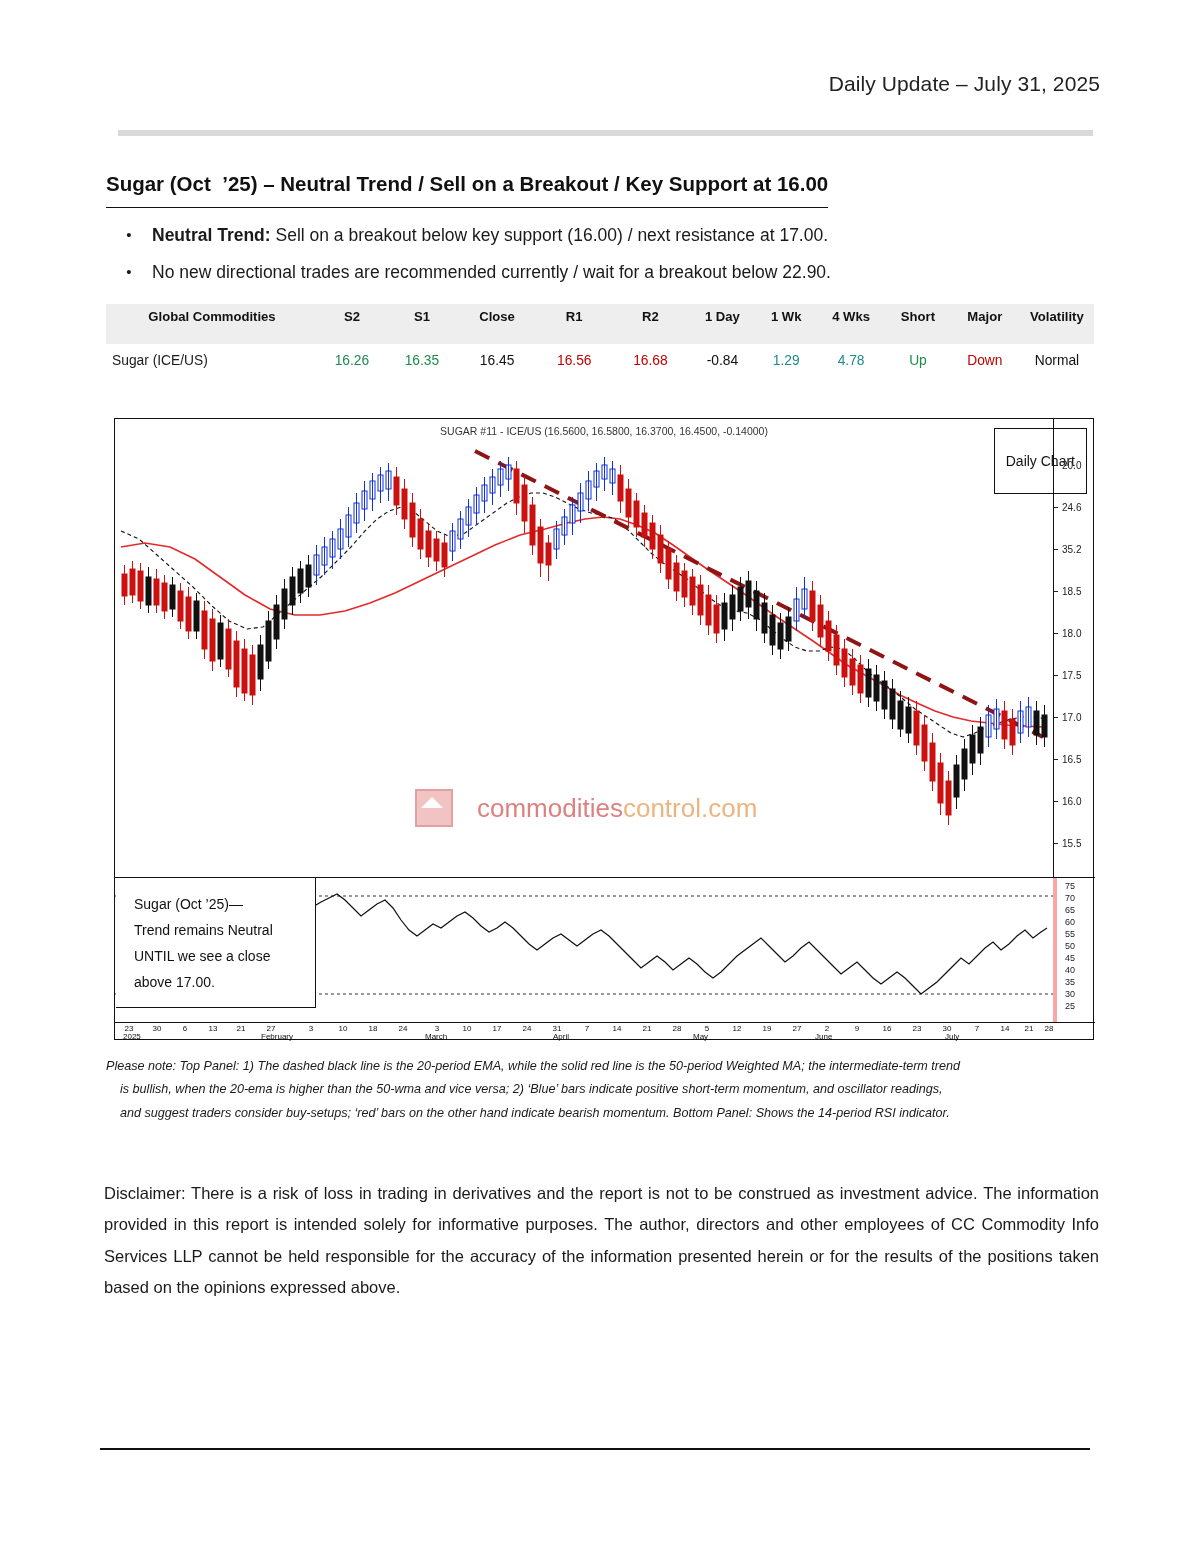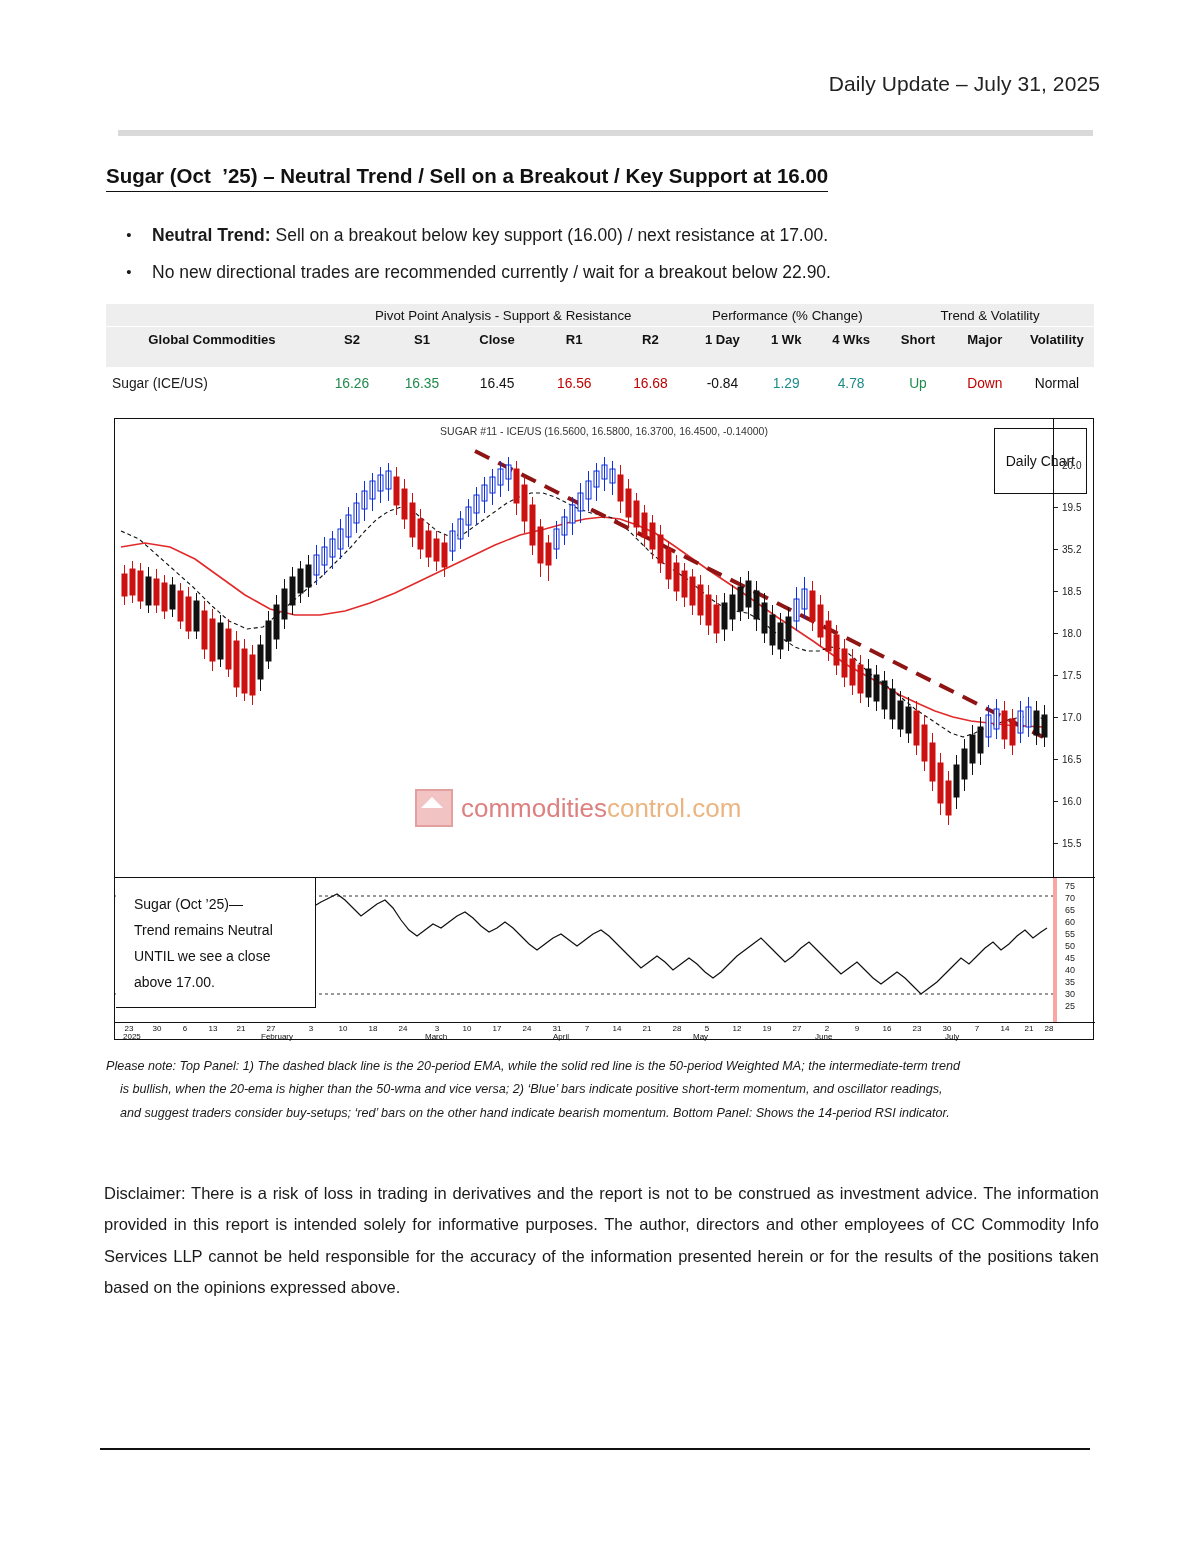--- a/index.html
+++ b/index.html
@@ -34,26 +34,26 @@
     position: absolute;
     left: 118px;
     top: 130px;
     width: 975px;
     height: 6px;
     background: #d9d9d9;
   }
   .title {
     position: absolute;
     left: 106px;
-    top: 164px;
+    top: 172px;
     font-size: 20.5px;
     font-weight: bold;
     color: #111;
     border-bottom: 1.5px solid #111;
-    padding-bottom: 3px;
+    padding-bottom: 11px;
     white-space: pre;
   }
   .bullets {
     position: absolute;
     left: 106px;
     top: 222px;
     width: 990px;
   }
   .bullet {
     display: flex;
@@ -225,21 +225,21 @@
   }
   .watermark {
     position: absolute;
     left: 300px;
     top: 370px;
     font-size: 26px;
     color: #e79a9a;
     opacity: .85;
     display: flex;
     align-items: center;
-    gap: 8px;
+    gap: 24px;
     z-index: 3;
     pointer-events: none;
   }
   .watermark .wm-logo {
     width: 34px; height: 34px;
     background: #f0b9b9;
     border: 2px solid #e08f8f;
     position: relative;
     flex: 0 0 34px;
   }
@@ -336,26 +336,20 @@
         <col style="width:74px">
         <col style="width:74px">
       <col style="width:66px">
         <col style="width:58px">
         <col style="width:68px">
         <col style="width:62px">
         <col style="width:68px">
         <col style="width:72px">
     </colgroup>
     <tbody>
-      <tr class="grprow">
-        <td></td>
-        <td colspan="5">Pivot Point Analysis - Support &amp; Resistance</td>
-        <td colspan="3">Performance (% Change)</td>
-        <td colspan="3">Trend &amp; Volatility</td>
-      </tr>
       <tr class="hdrow">
         <td class="leftname">Global Commodities</td>
         <td>S2</td>
         <td>S1</td>
         <td>Close</td>
         <td>R1</td>
         <td>R2</td>
         <td>1 Day</td>
         <td>1 Wk</td>
         <td>4 Wks</td>
@@ -667,21 +661,21 @@
               <line x1="921.5" y1="282" x2="921.5" y2="326"></line>
             <rect x="927" y="296" width="5" height="22"></rect>
               <line x1="929.5" y1="286" x2="929.5" y2="328"></line>
           </g>
         </g>
       </svg>
       <div class="yaxis">
         <div class="tick" style="top:46px"></div>
           <div class="lbl" style="top:46px">20.0</div>
         <div class="tick" style="top:88px"></div>
-          <div class="lbl" style="top:88px">19.5</div>
+          <div class="lbl" style="top:88px">24.6</div>
         <div class="tick" style="top:130px"></div>
           <div class="lbl" style="top:130px">35.2</div>
         <div class="tick" style="top:172px"></div>
           <div class="lbl" style="top:172px">18.5</div>
         <div class="tick" style="top:214px"></div>
           <div class="lbl" style="top:214px">18.0</div>
         <div class="tick" style="top:256px"></div>
           <div class="lbl" style="top:256px">17.5</div>
         <div class="tick" style="top:298px"></div>
           <div class="lbl" style="top:298px">17.0</div>

